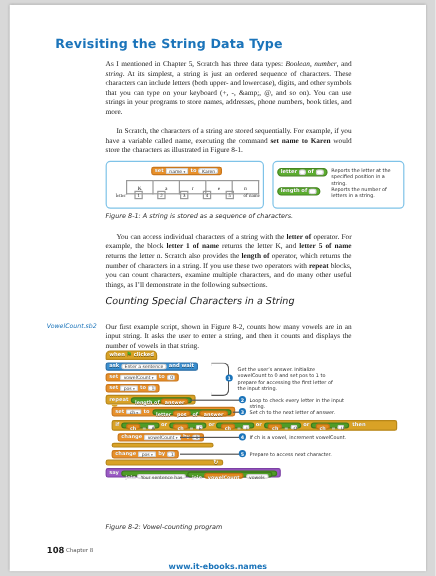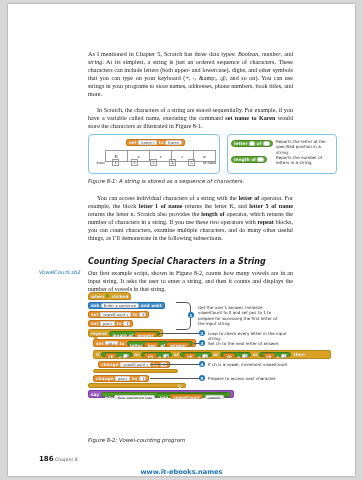--- a/index.html
+++ b/index.html
@@ -14,23 +14,23 @@
     box-shadow:0 0 2px rgba(0,0,0,.35);
   }
   
   .h1{
     position:absolute;left:38px;top:27px;
     font-family:"DejaVu Sans", sans-serif;
     font-weight:bold;font-size:10.5px;letter-spacing:.15px;
     color:#1b74ba;
   }
   .h2{
-    position:absolute;left:80px;top:253px;
-    font-family:"DejaVu Sans", sans-serif;
-    font-weight:bold;font-style:italic;font-size:8px;
+    position:absolute;left:80px;top:242px;
+    font-family:"DejaVu Sans", sans-serif;
+    font-weight:normal;font-style:italic;font-size:8px;
     color:#1a1a1a;
   }
   
   .body-col{
     position:absolute;left:80px;width:205px;
     font-family:"Liberation Serif", serif;
     font-size:6.1px;line-height:8.05px;
     color:#1a1a1a;text-align:justify;
   }
   .body-col p{margin:0;}
@@ -145,20 +145,21 @@
   .notch{
     position:absolute;width:5px;height:1.6px;background:#d9a226;
     border-radius:0 0 2px 2px;
   }
 </style>
 </head>
 <body>
 
 <div class="page">
 
+  <div class="h1">Revisiting the String Data Type</div>
 
   <div class="body-col" style="top:46px;">
     <p><span>As I mentioned in Chapter 5, Scratch has three data types: </span><i>Boolean</i><span>, </span><i>number</i><span>, and </span><i>string</i><span>. At its simplest, a string is just an ordered sequence of characters. These characters can include letters (both upper- and lowercase), digits, and other symbols that you can type on your keyboard (+, -, &amp;amp;, @, and so on). You can use strings in your programs to store names, addresses, phone numbers, book titles, and more.</span></p>
   </div>
 
   <div class="body-col" style="top:102px;">
     <p class="ind"><span>In Scratch, the characters of a string are stored sequentially. For example, if you have a variable called name, executing the command </span><b>set name to Karen</b><span> would store the characters as illustrated in Figure 8-1.</span></p>
   </div>
 
   <div class="fig-box" style="left:80px;top:130px;width:130px;height:38px;">
@@ -320,17 +321,17 @@
     <div class="cnum" style="left:111px;top:69px;">4</div>
     <div class="callout" style="left:120px;top:69.5px;width:90px;">If ch is a vowel, increment vowelCount.</div>
 
     <div class="lead" style="left:62px;top:86px;width:50px;"></div>
     <div class="cnum" style="left:111px;top:83px;">5</div>
     <div class="callout" style="left:120px;top:83.5px;width:90px;">Prepare to access next character.</div>
   </div>
 
   <div class="caption" style="left:80px;top:433px;">Figure 8-2: Vowel-counting program</div>
 
-  <div class="folio">186</div>
+  <div class="folio">108</div>
   <div class="chap">Chapter 8</div>
   <div class="url">www.it-ebooks.names</div>
 
 </div>
 
 </body></html>

